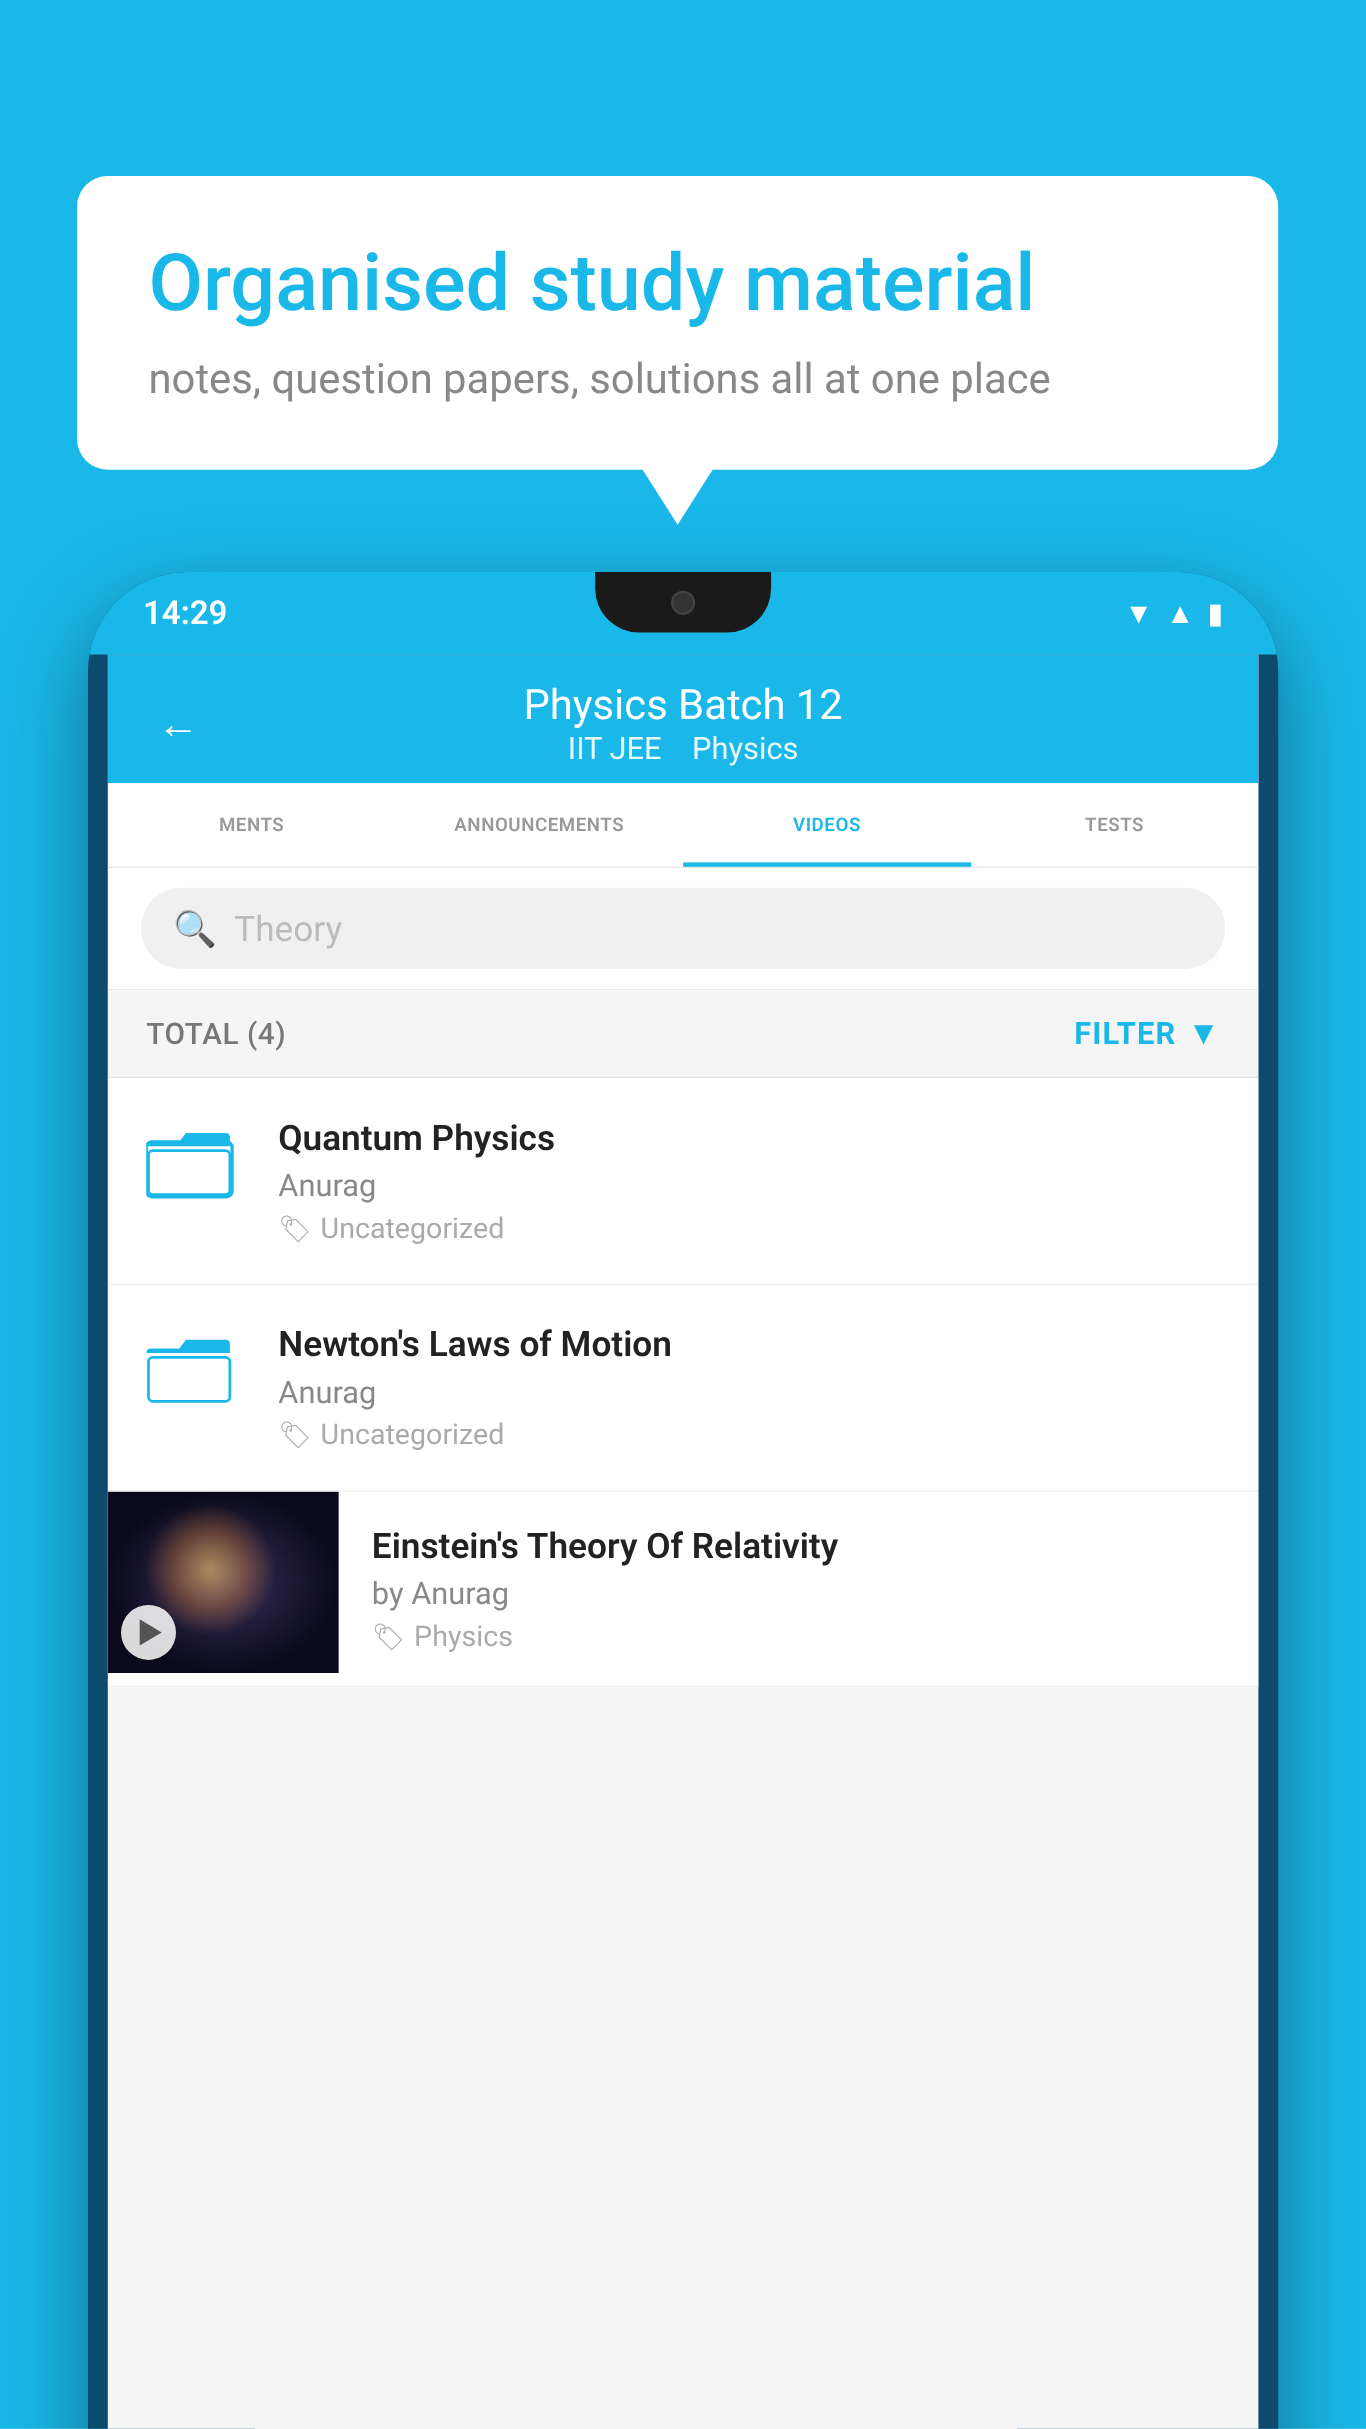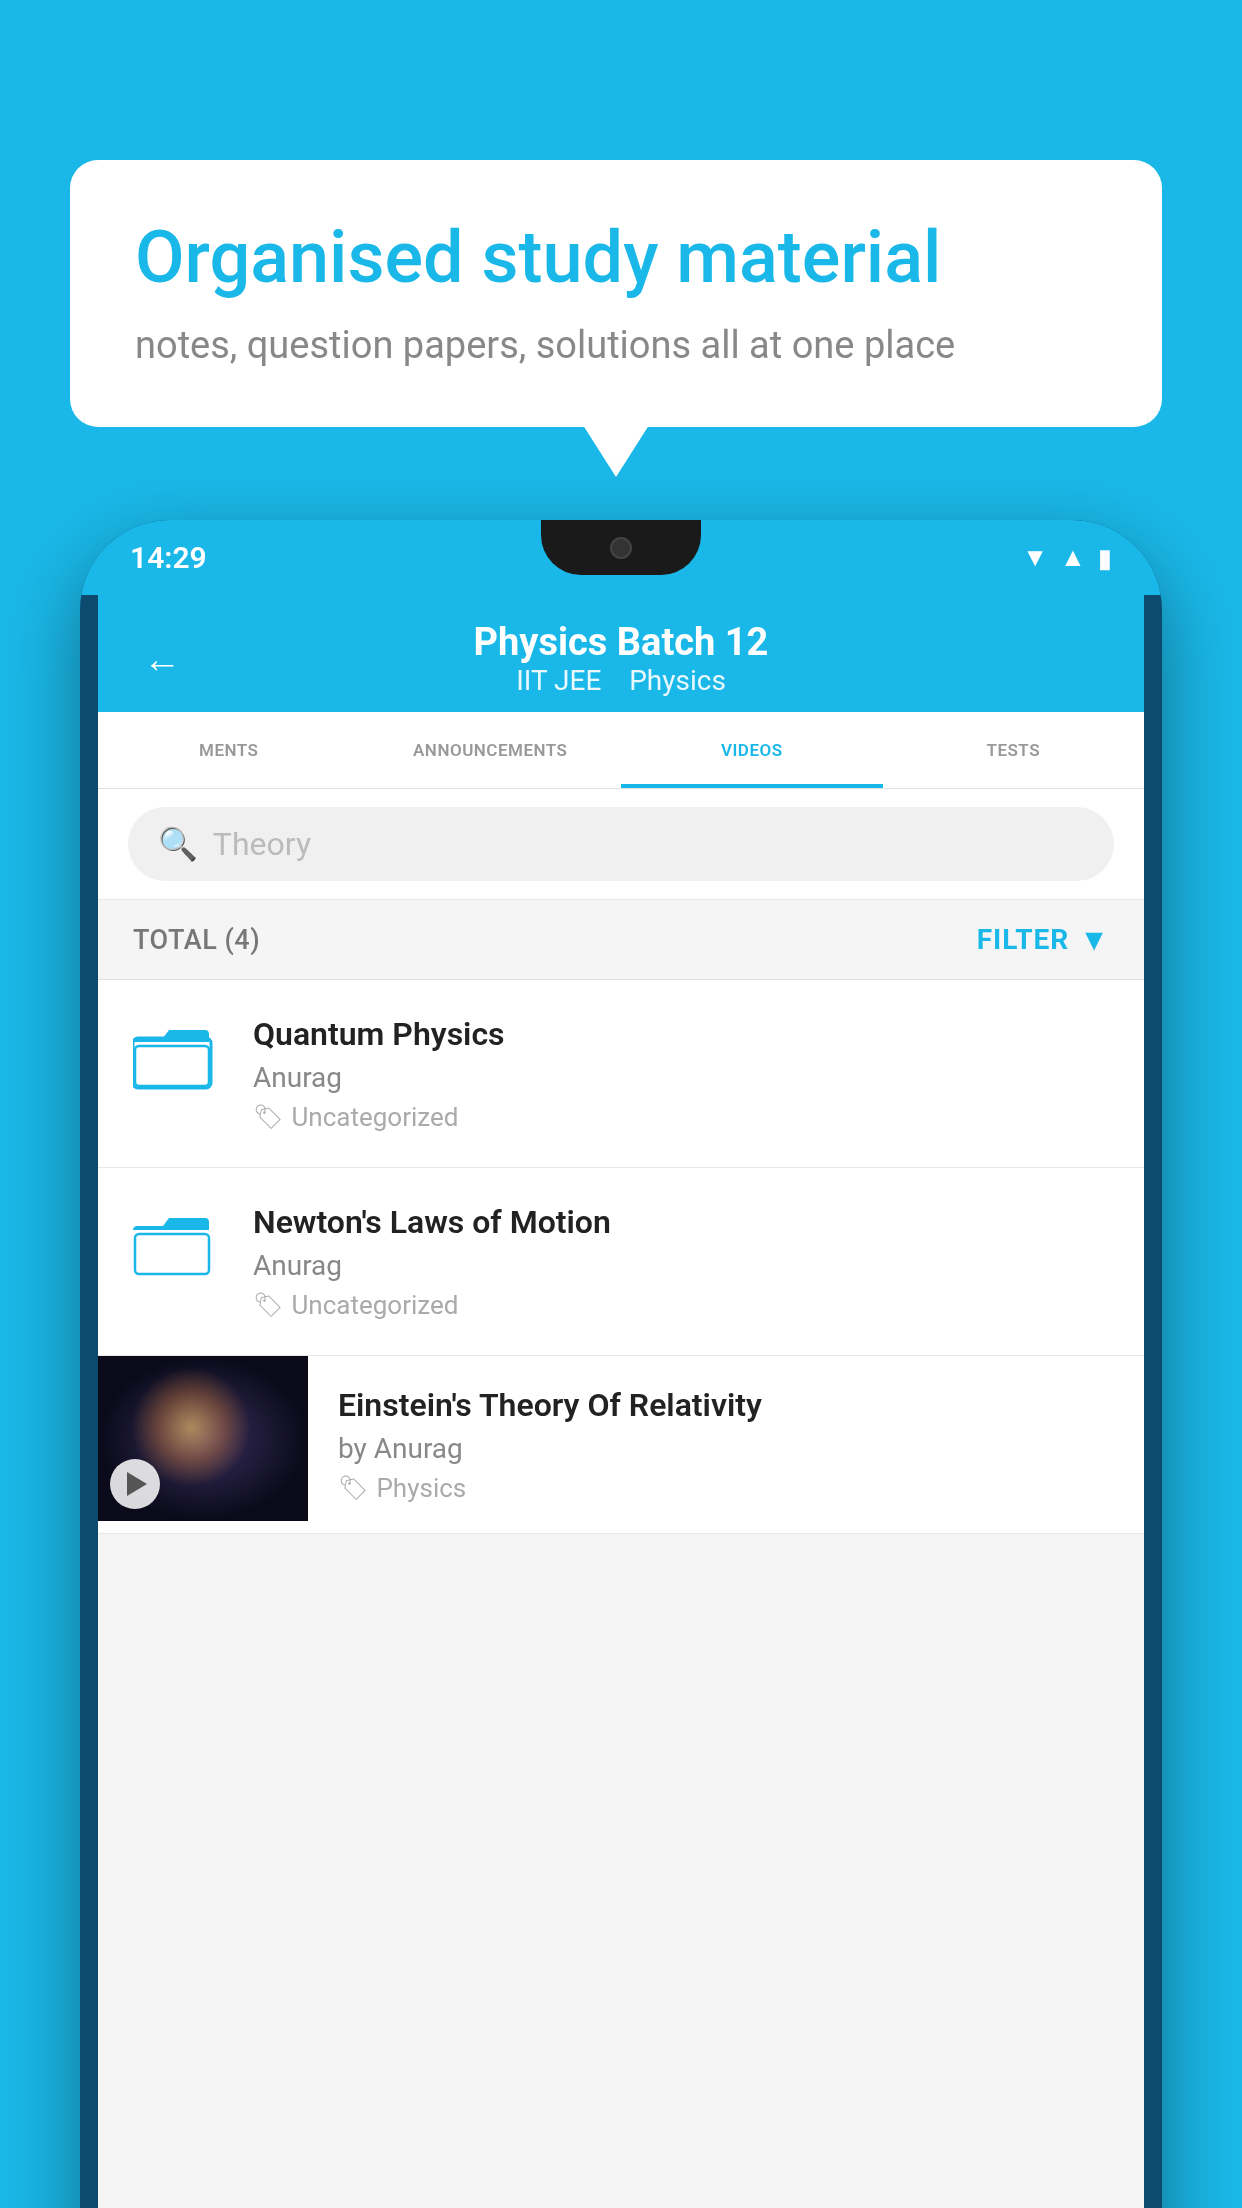--- a/index.html
+++ b/index.html
@@ -164,21 +164,21 @@
       cursor: pointer;
     }
 
     .header-title-group {
       text-align: center;
     }
 
     .header-main-title {
       color: white;
       font-size: 38px;
-      font-weight: 700;
+      font-weight: 400;
     }
 
     .header-subtitle {
       color: rgba(255,255,255,0.9);
       font-size: 28px;
       font-weight: 400;
     }
 
     
     .tabs-bar {

